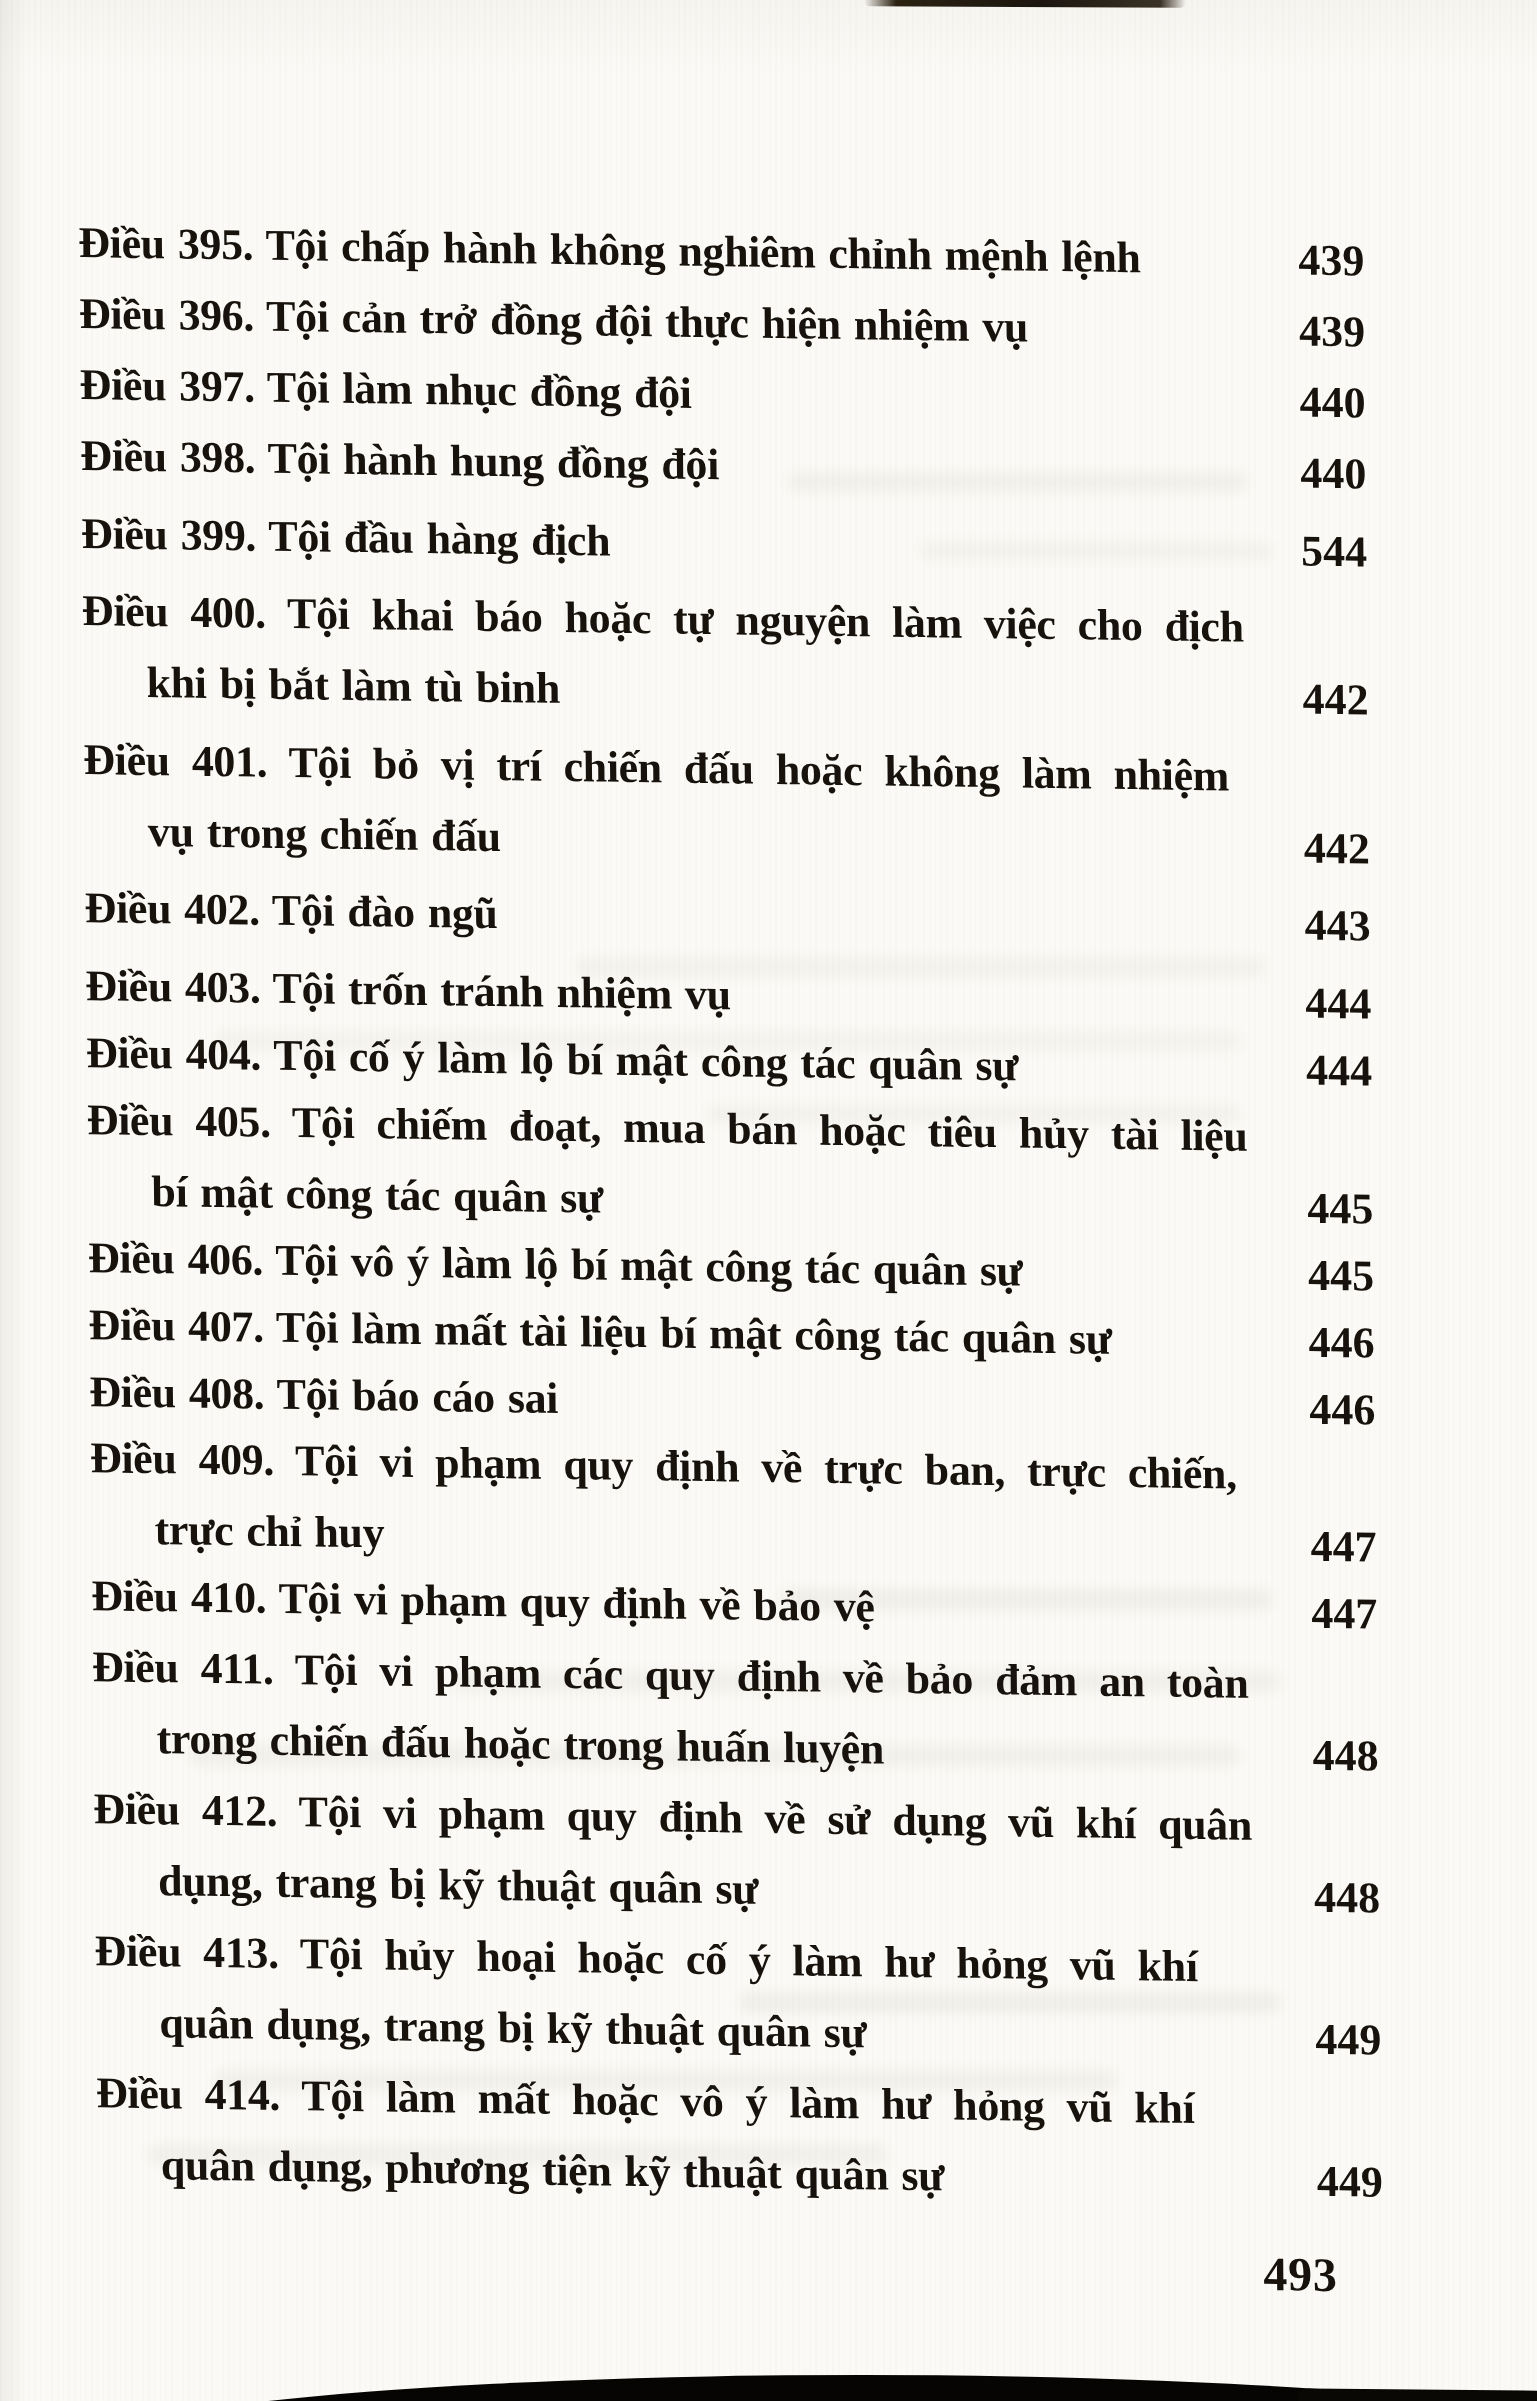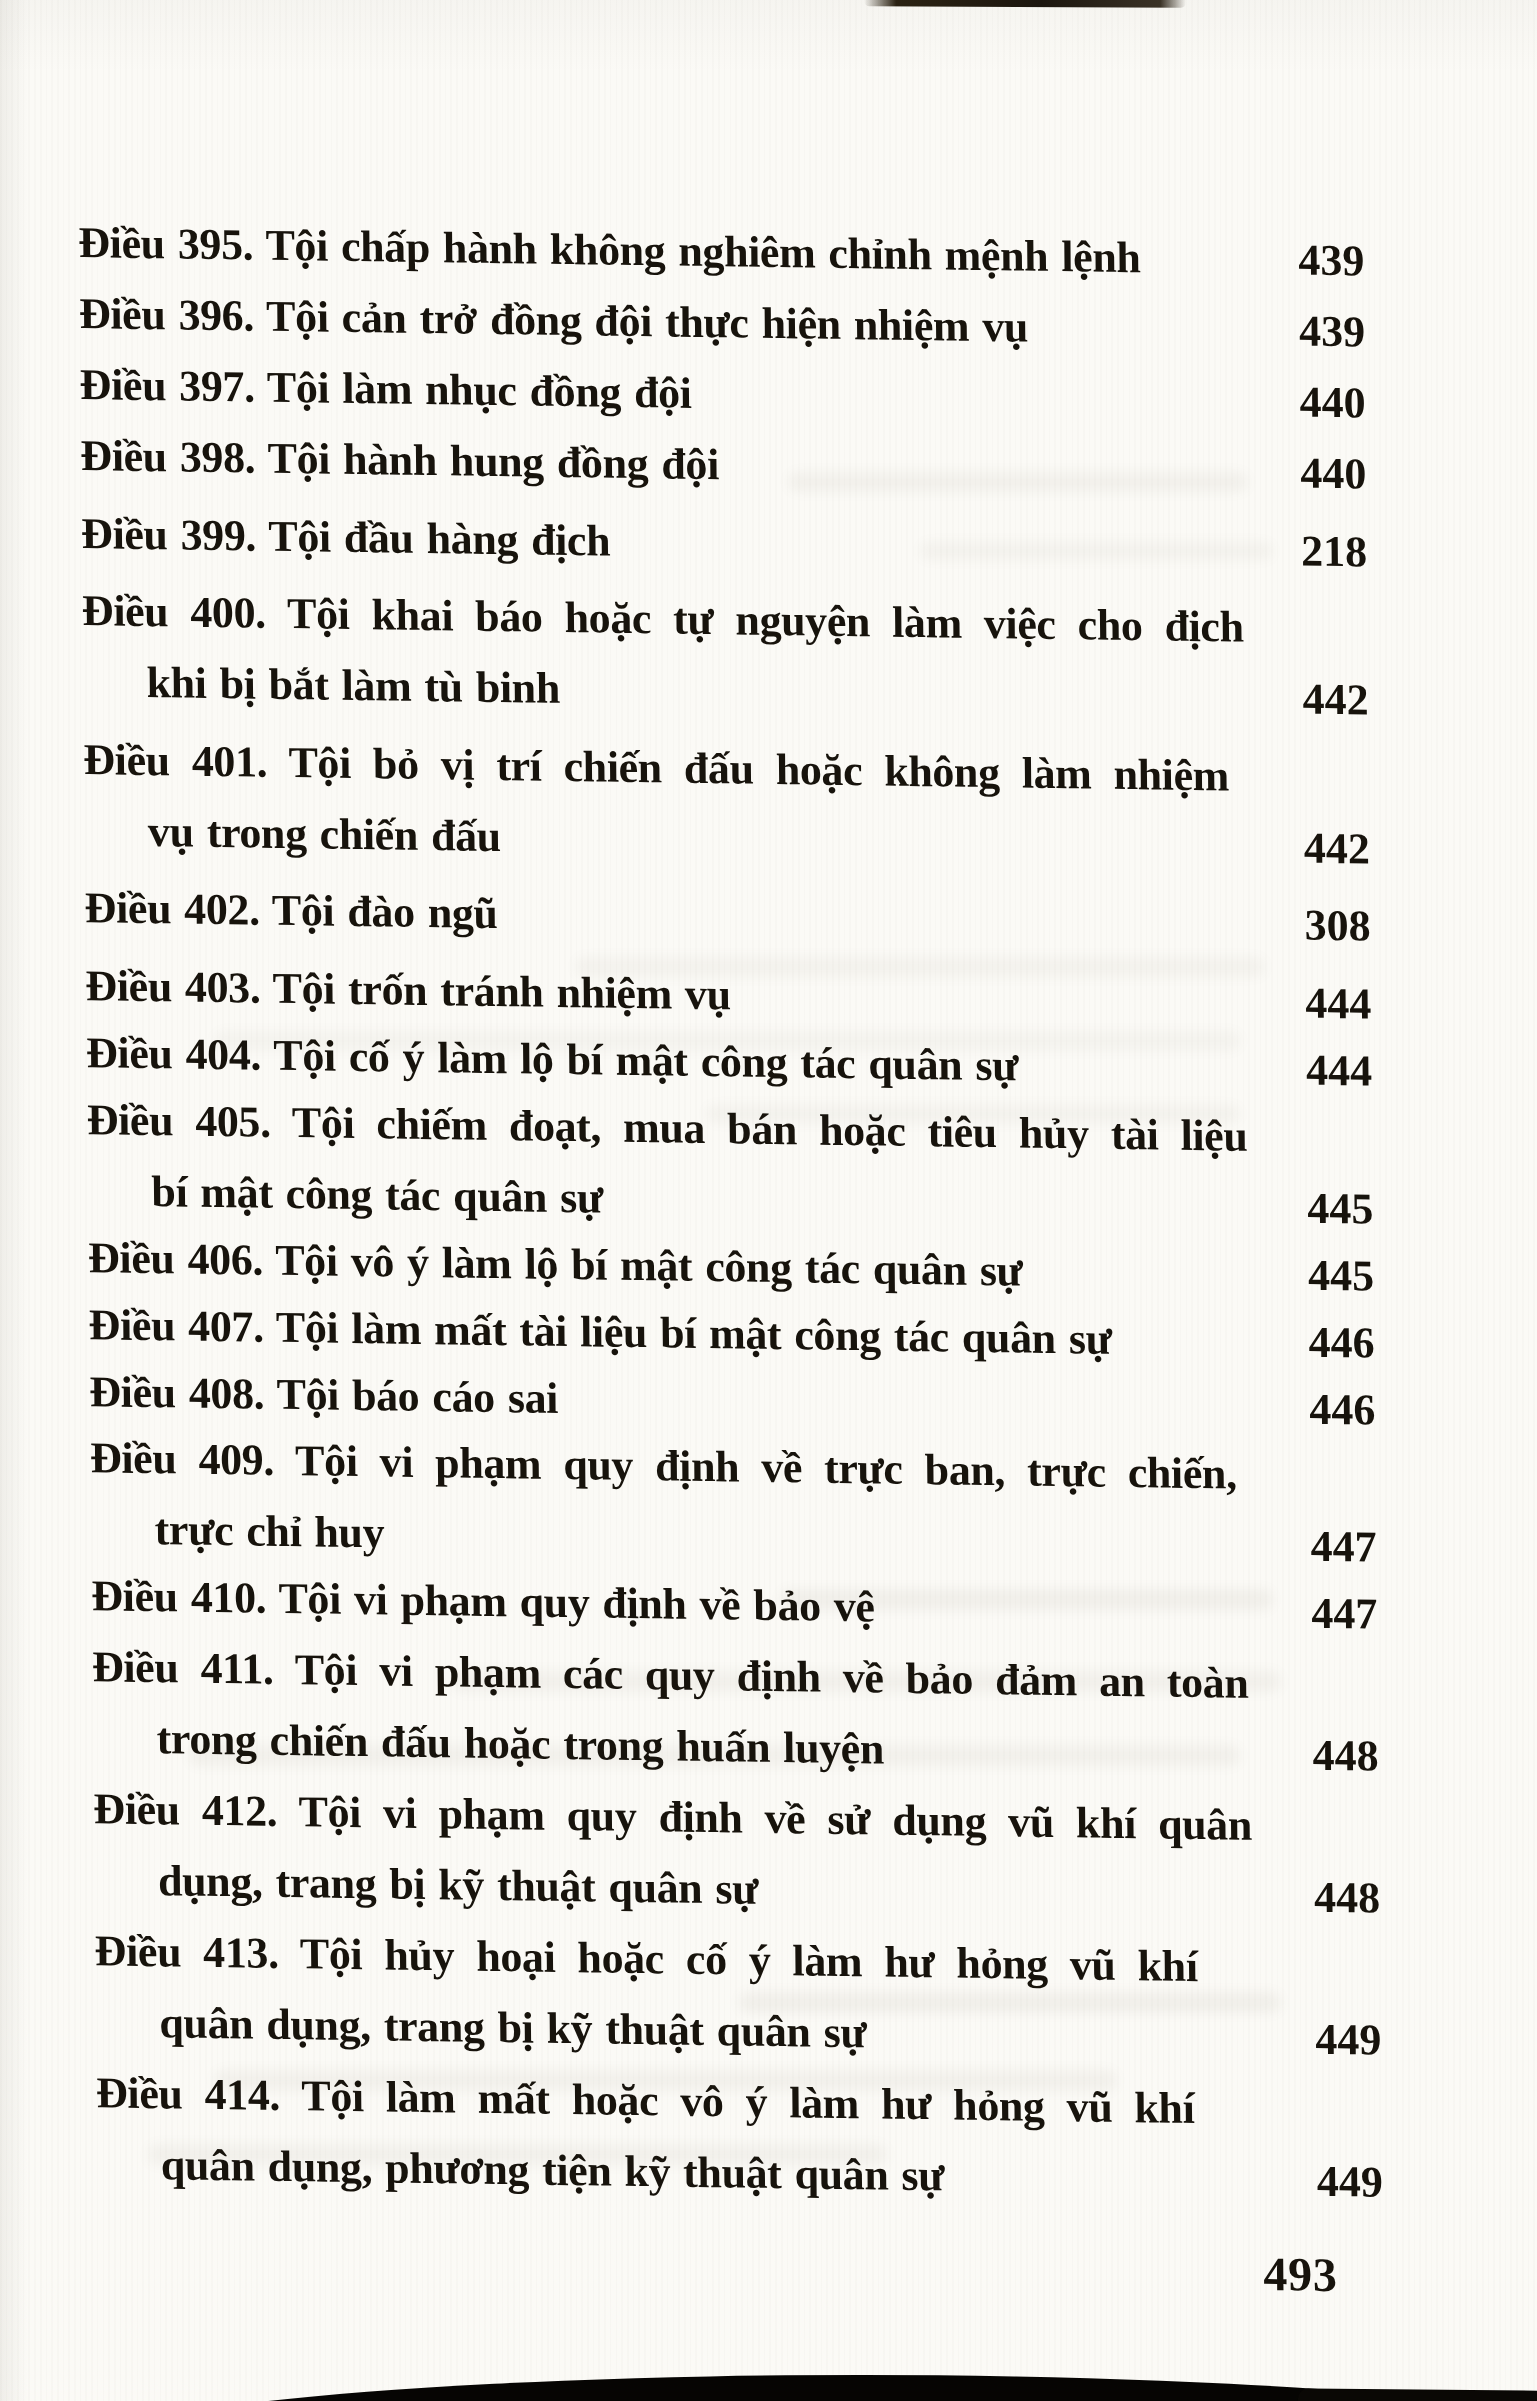--- a/index.html
+++ b/index.html
@@ -150,32 +150,32 @@
         <li class="entry">
           <div class="row"><span class="txt">Điều 396. Tội cản trở đồng đội thực hiện nhiệm vụ</span><span class="pg">439</span></div>
         </li>
         <li class="entry">
           <div class="row"><span class="txt">Điều 397. Tội làm nhục đồng đội</span><span class="pg">440</span></div>
         </li>
         <li class="entry">
           <div class="row"><span class="txt">Điều 398. Tội hành hung đồng đội</span><span class="pg">440</span></div>
         </li>
         <li class="entry">
-          <div class="row"><span class="txt">Điều 399. Tội đầu hàng địch</span><span class="pg">218</span></div>
+          <div class="row"><span class="txt">Điều 399. Tội đầu hàng địch</span><span class="pg">544</span></div>
         </li>
         <li class="entry">
           <div class="row fill"><span class="txt">Điều 400. Tội khai báo hoặc tự nguyện làm việc cho địch</span></div>
           <div class="row cont"><span class="txt">khi bị bắt làm tù binh</span><span class="pg">442</span></div>
         </li>
         <li class="entry">
           <div class="row fill"><span class="txt">Điều 401. Tội bỏ vị trí chiến đấu hoặc không làm nhiệm</span></div>
           <div class="row cont"><span class="txt">vụ trong chiến đấu</span><span class="pg">442</span></div>
         </li>
         <li class="entry">
-          <div class="row"><span class="txt">Điều 402. Tội đào ngũ</span><span class="pg">308</span></div>
+          <div class="row"><span class="txt">Điều 402. Tội đào ngũ</span><span class="pg">443</span></div>
         </li>
         <li class="entry">
           <div class="row"><span class="txt">Điều 403. Tội trốn tránh nhiệm vụ</span><span class="pg">444</span></div>
         </li>
         <li class="entry">
           <div class="row"><span class="txt">Điều 404. Tội cố ý làm lộ bí mật công tác quân sự</span><span class="pg">444</span></div>
         </li>
         <li class="entry">
           <div class="row fill"><span class="txt">Điều 405. Tội chiếm đoạt, mua bán hoặc tiêu hủy tài liệu</span></div>
           <div class="row cont"><span class="txt">bí mật công tác quân sự</span><span class="pg">445</span></div>

